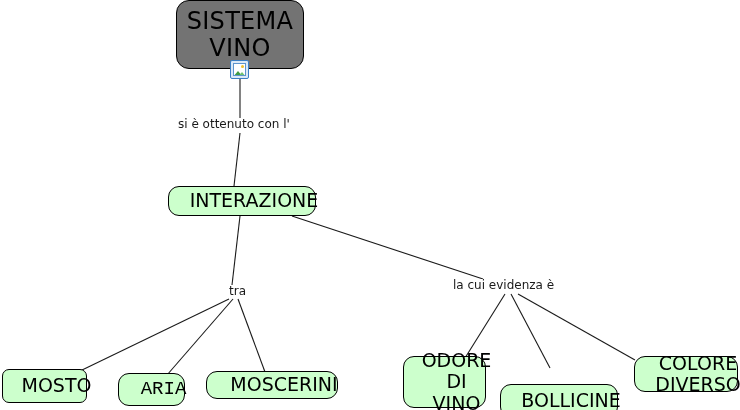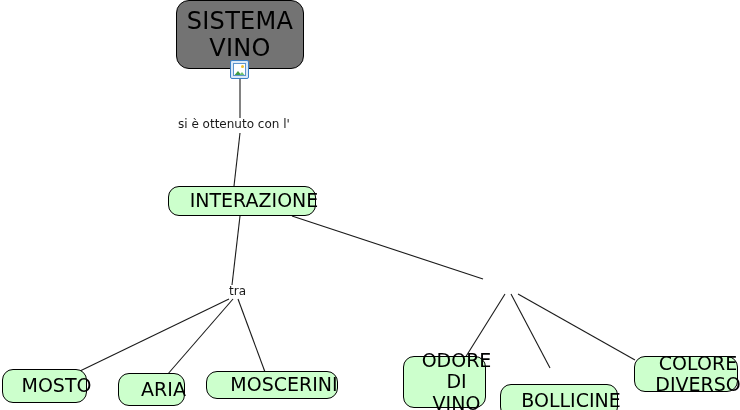--- a/index.html
+++ b/index.html
@@ -155,26 +155,27 @@
       <div class="sun"></div>
       <div class="hill"></div>
       <div class="hill2"></div>
     </div>
   </div>
 
   <div class="edge-label" style="left:176px; top:118px;">si è ottenuto con l'</div>
 
   <div class="edge-label" style="left:219px; top:285px;margin-left:8px;">tra</div>
 
+  <div class="edge-label" style="left:451px; top:279px;">la cui evidenza è</div>
 
   <div class="node concept" style="left:168px; top:186px; width:148px; height:30px;">INTERAZIONE</div>
 
-  <div class="node concept" style="left:2px; top:369px; width:85px; height:34px;">MOSTO</div>
+  <div class="node concept" style="left:2px; top:369px; width:85px; height:34px;border-radius:7px;">MOSTO</div>
 
-  <div class="node concept" style="left:118px; top:373px; width:67px; height:33px;">ARIA</div>
+  <div class="node concept" style="left:118px; top:373px; width:67px; height:33px;font-family:Liberation Mono, monospace;">ARIA</div>
 
   <div class="node concept" style="left:206px; top:371px; width:132px; height:28px;">MOSCERINI</div>
 
   <div class="node concept" style="left:403px; top:356px; width:83px; height:52px;">ODORE
 DI VINO</div>
 
   <div class="node concept" style="left:500px; top:384px; width:118px; height:34px;">BOLLICINE</div>
 
   <div class="node concept" style="left:634px; top:356px; width:104px; height:36px;">COLORE
 DIVERSO</div>

